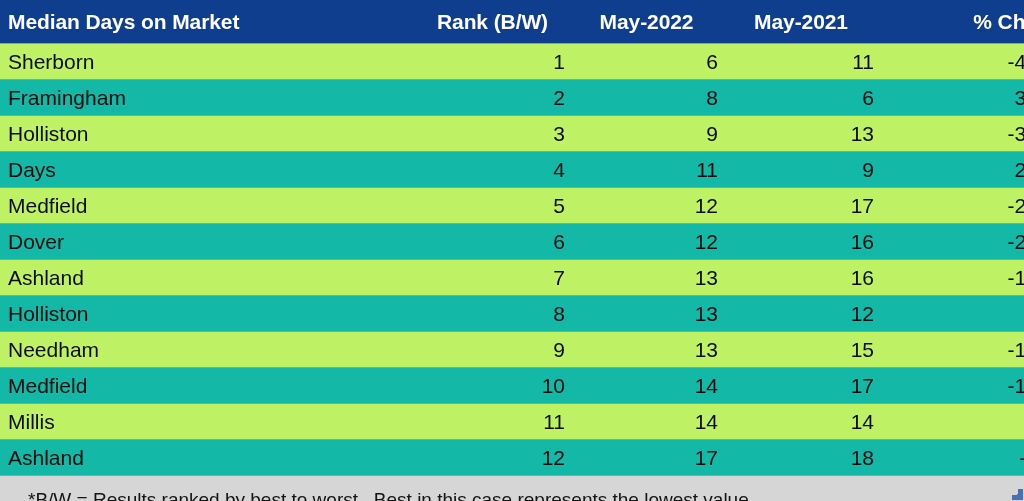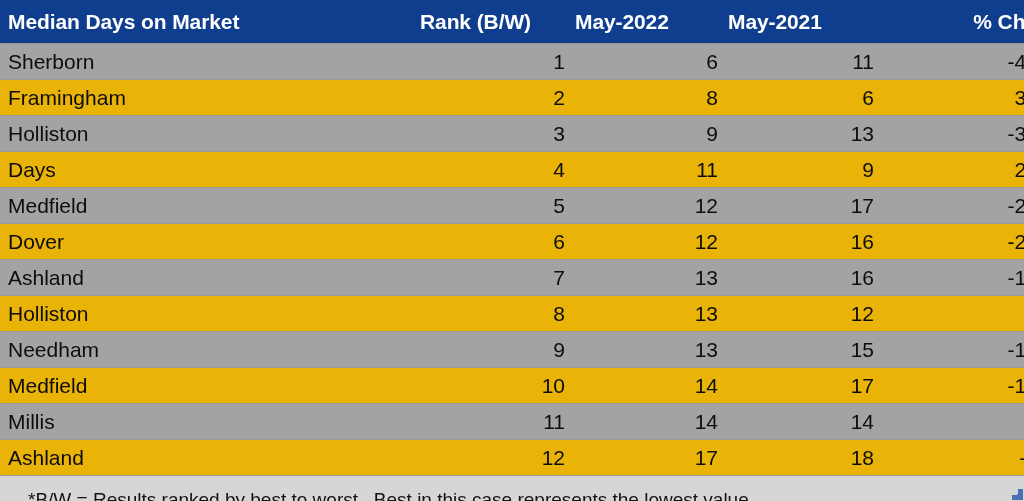--- a/index.html
+++ b/index.html
@@ -41,42 +41,42 @@
     padding: 0 6px;
     border: none;
     letter-spacing: -0.1px;
     white-space: nowrap;
   }
   th.col-name {
     text-align: left;
     padding-left: 8px;
   }
   th.col-num {
-    text-align: left;
+    text-align: center;
     padding-right: 4px;
   }
   th.col-pct {
     text-align: right;
     padding-right: 5px;
   }
 
   
   tbody td {
     font-size: 21px;
     color: #0d0d0d;
     height: 35px;
     padding: 0 6px;
     border-top: 1px solid #9a9a9a;
     border-bottom: 1px solid #9a9a9a;
     font-family: "Liberation Sans", sans-serif;
     white-space: nowrap;
     line-height: 33px;
   }
-  tbody tr.row-shaded td { background: #a3a3a3; }
-  tbody tr.row-plain  td { background: #eab308; }
+  tbody tr.row-shaded td { background: #bef264; }
+  tbody tr.row-plain  td { background: #14b8a6; }
 
   td.cell-name {
     text-align: left;
     padding-left: 8px;
   }
   td.cell-num {
     text-align: right;
     padding-right: 4px;
   }
   td.cell-pct {

